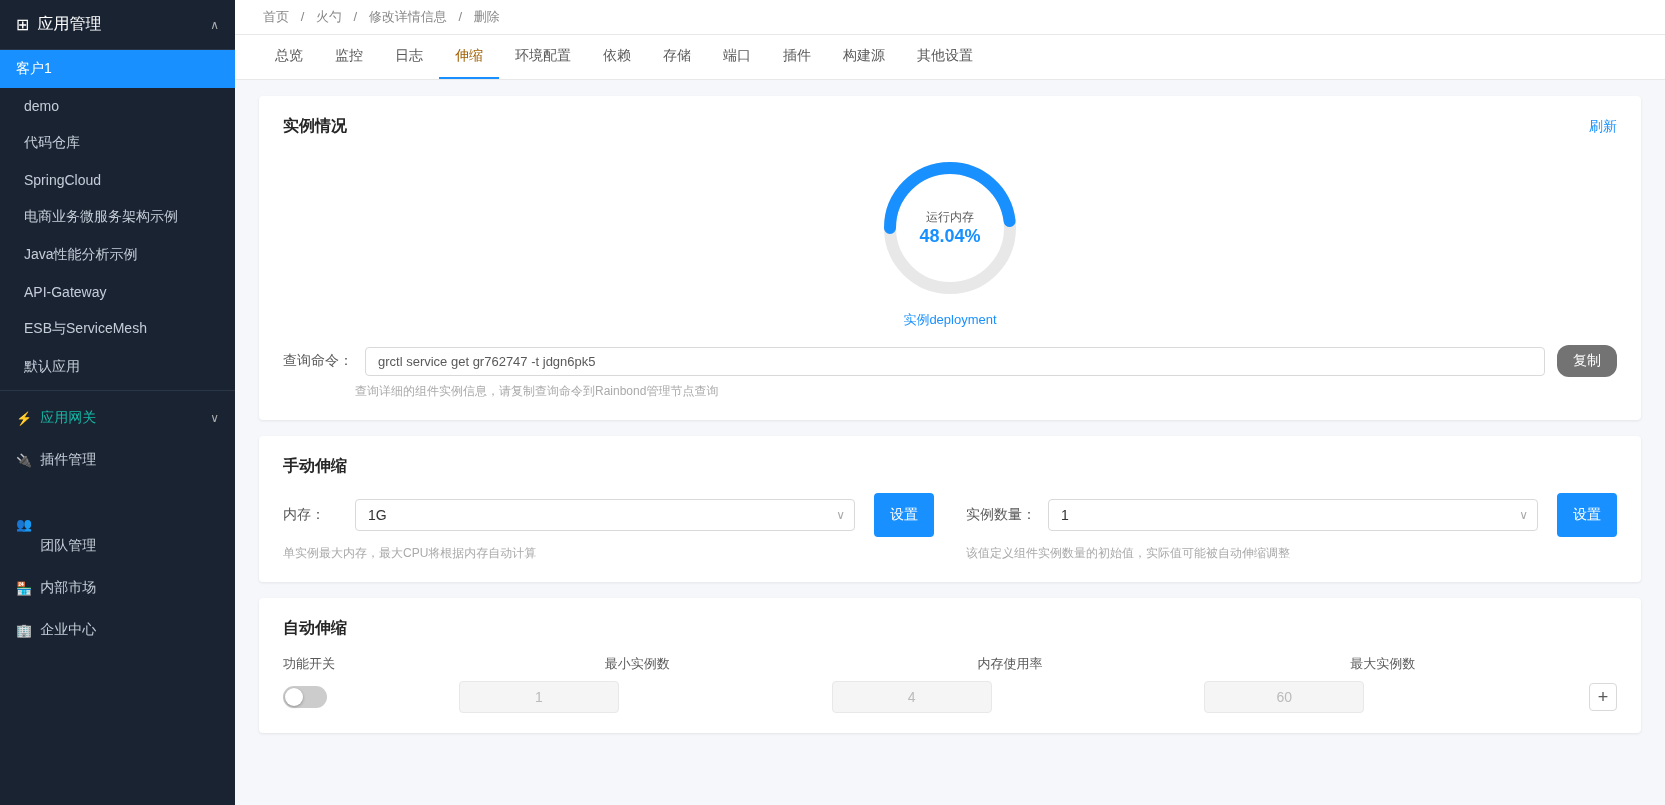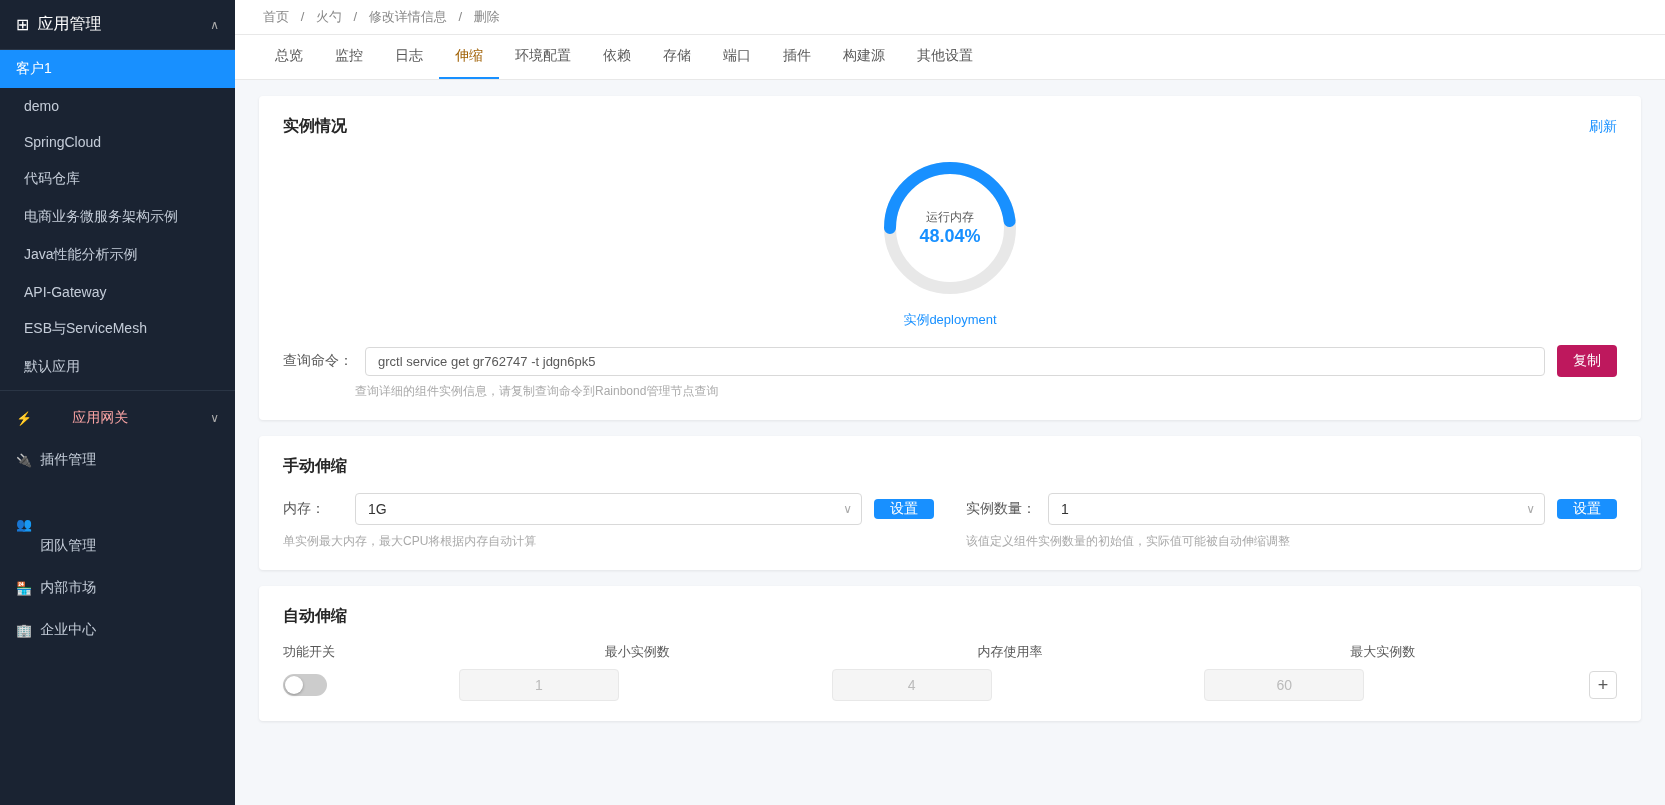--- a/index.html
+++ b/index.html
@@ -44,32 +44,32 @@
     .gauge-circle { transform: rotate(-90deg); }
     .gauge-label { position: absolute; top: 50%; left: 50%; transform: translate(-50%, -50%); text-align: center; }
     .gauge-label-title { font-size: 12px; color: #595959; }
     .gauge-label-value { font-size: 18px; font-weight: 600; color: #1890ff; }
     .gauge-link { color: #1890ff; font-size: 13px; cursor: pointer; margin-top: 8px; }
 
     
     .query-row { display: flex; align-items: center; gap: 12px; margin-top: 4px; }
     .query-label { color: #595959; white-space: nowrap; font-size: 14px; }
     .query-input { flex: 1; border: 1px solid #d9d9d9; border-radius: 4px; padding: 6px 12px; font-size: 13px; color: #595959; background: #fff; outline: none; }
-    .copy-btn { background: #be185d; color: #fff; border: none; border-radius: 4px; padding: 7px 16px; font-size: 14px; cursor: pointer; white-space: nowrap; }
+    .copy-btn { background: #737373; color: #fff; border: none; border-radius: 12px; padding: 7px 16px; font-size: 14px; cursor: pointer; white-space: nowrap; }
     .query-hint { font-size: 12px; color: #aaa; margin-top: 6px; margin-left: 72px; }
 
     
     .scale-row { display: flex; align-items: flex-start; gap: 32px; margin-top: 8px; }
     .scale-item { display: flex; flex-direction: column; gap: 8px; flex: 1; }
     .scale-item-row { display: flex; align-items: center; gap: 12px; }
     .scale-label { color: #595959; white-space: nowrap; font-size: 14px; min-width: 60px; }
     .scale-select-wrapper { flex: 1; position: relative; }
     .scale-select-wrapper select { width: 100%; border: 1px solid #d9d9d9; border-radius: 4px; padding: 7px 32px 7px 12px; font-size: 14px; background: #fff; appearance: none; -webkit-appearance: none; cursor: pointer; outline: none; color: #333; }
     .scale-select-arrow { position: absolute; right: 10px; top: 50%; transform: translateY(-50%); pointer-events: none; color: #aaa; font-size: 12px; }
-    .set-btn { background: #1890ff; color: #fff; border: none; border-radius: 4px; padding: 1px 16px; font-size: 14px; cursor: pointer; white-space: nowrap; }
+    .set-btn { background: #1890ff; color: #fff; border: none; border-radius: 4px; padding: 13px 16px; font-size: 14px; cursor: pointer; white-space: nowrap; margin-left: 7px; }
     .scale-hint { font-size: 12px; color: #aaa; }
     .auto-scale-table { margin-top: 16px; }
     .auto-scale-cols { display: flex; align-items: center; gap: 16px; color: #595959; font-size: 13px; padding-bottom: 8px; }
     .auto-scale-col { flex: 1; text-align: center; }
     .auto-scale-col:first-child { flex: 0 0 160px; text-align: left; }
     .auto-scale-row { display: flex; align-items: center; gap: 16px; }
     .auto-scale-cell { flex: 1; text-align: center; }
     .auto-scale-cell:first-child { flex: 0 0 160px; text-align: left; }
     .toggle-switch { width: 44px; height: 22px; background: #ccc; border-radius: 11px; position: relative; cursor: pointer; display: inline-flex; align-items: center; padding: 2px; transition: background 0.2s; }
     .toggle-knob { width: 18px; height: 18px; background: #fff; border-radius: 50%; transition: transform 0.2s; box-shadow: 0 1px 3px rgba(0,0,0,0.3); }
@@ -86,38 +86,38 @@
       <span>应用管理</span>
     </div>
     <span class="sidebar-header-chevron">∧</span>
   </div>
 
   <div class="sidebar-active-item">客户1</div>
 
   <div>
 
   <div class="sidebar-nav-item">demo</div>
+      <div class="sidebar-nav-item">代码仓库</div>
       <div class="sidebar-nav-item">SpringCloud</div>
-      <div class="sidebar-nav-item">代码仓库</div>
       <div class="sidebar-nav-item">电商业务微服务架构示例</div>
       <div class="sidebar-nav-item">Java性能分析示例</div>
       <div class="sidebar-nav-item">API-Gateway</div>
       <div class="sidebar-nav-item">ESB与ServiceMesh</div>
       <div class="sidebar-nav-item">默认应用</div>
     </div>
 
   <div class="sidebar-divider"></div>
 
   <div>
 
   <div class="sidebar-section">
         <div class="sidebar-section-header">
           <div class="sidebar-section-header-left">
             <span style="font-size: 13px;">⚡</span>
-            <span style="color: #fca5a5; margin-left: 32px;">应用网关</span>
+            <span style="color: #14b8a6;">应用网关</span>
           </div>
           <span style="color: rgb(170, 170, 170); font-size: 12px;">∨</span>
         </div>
       </div>
       <div class="sidebar-section">
         <div class="sidebar-section-header">
           <div class="sidebar-section-header-left">
             <span style="font-size: 13px;">🔌</span>
             <span style="color: rgb(197, 205, 217);">插件管理</span>
           </div>

